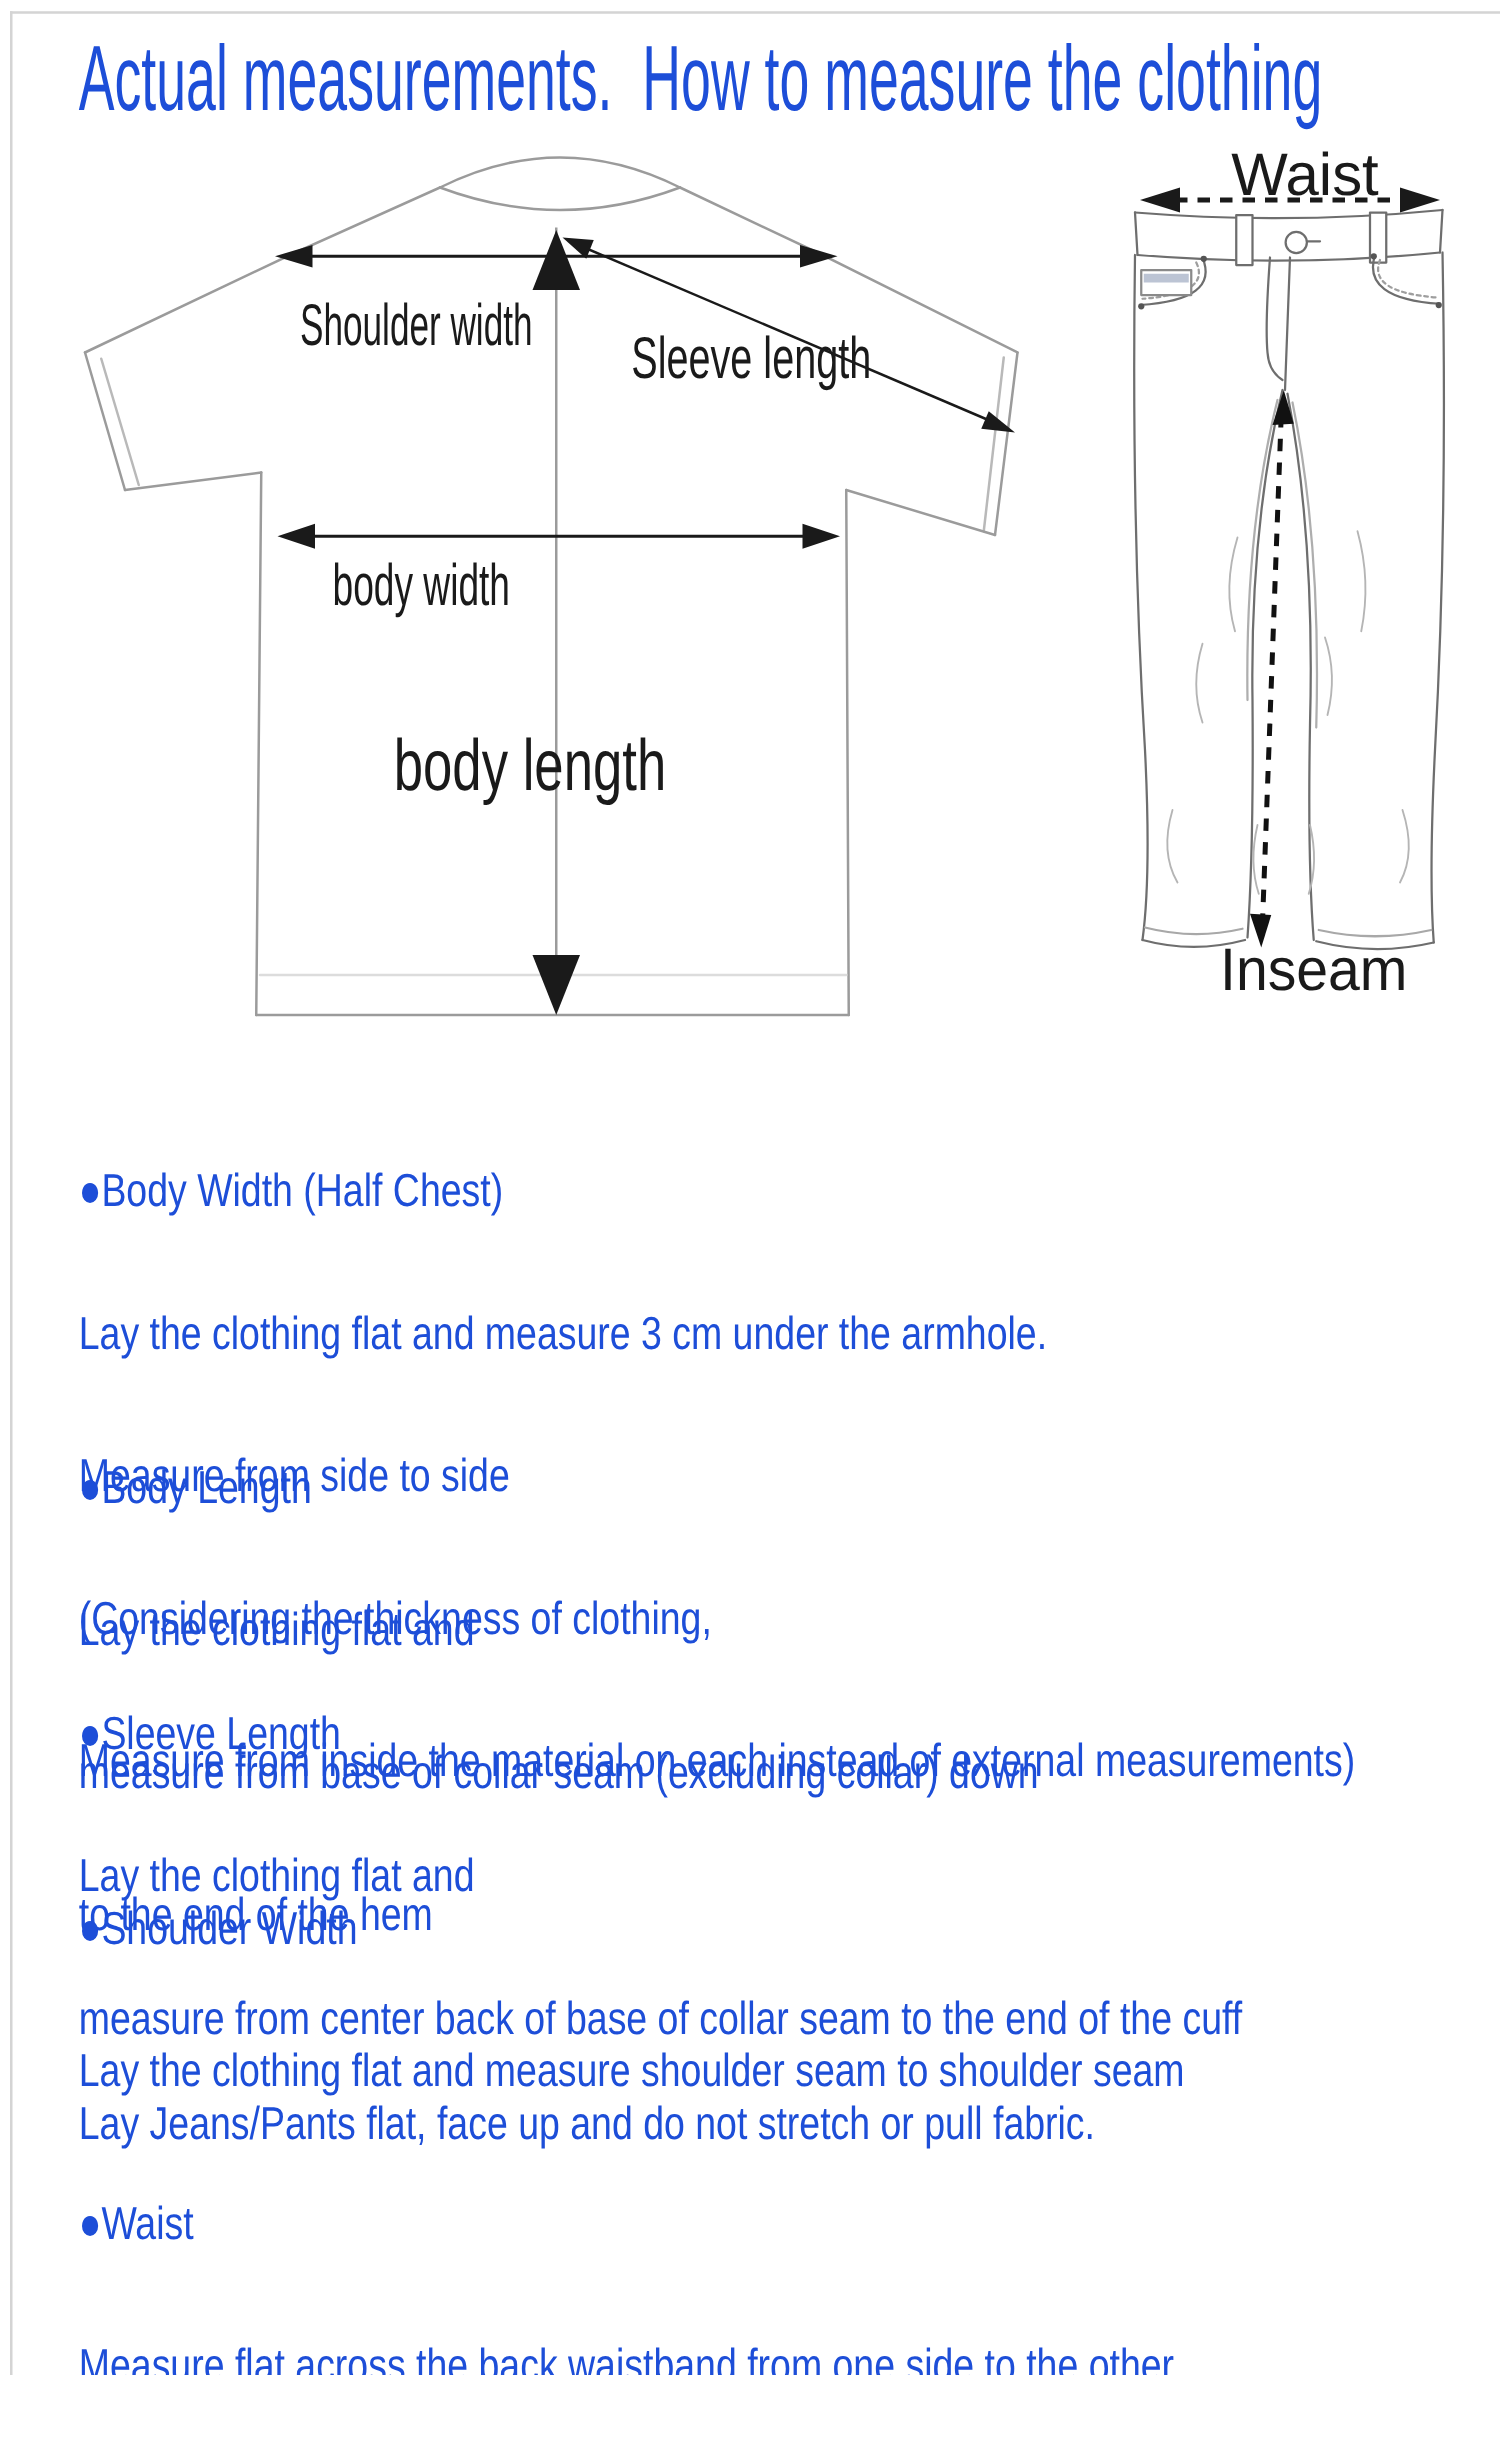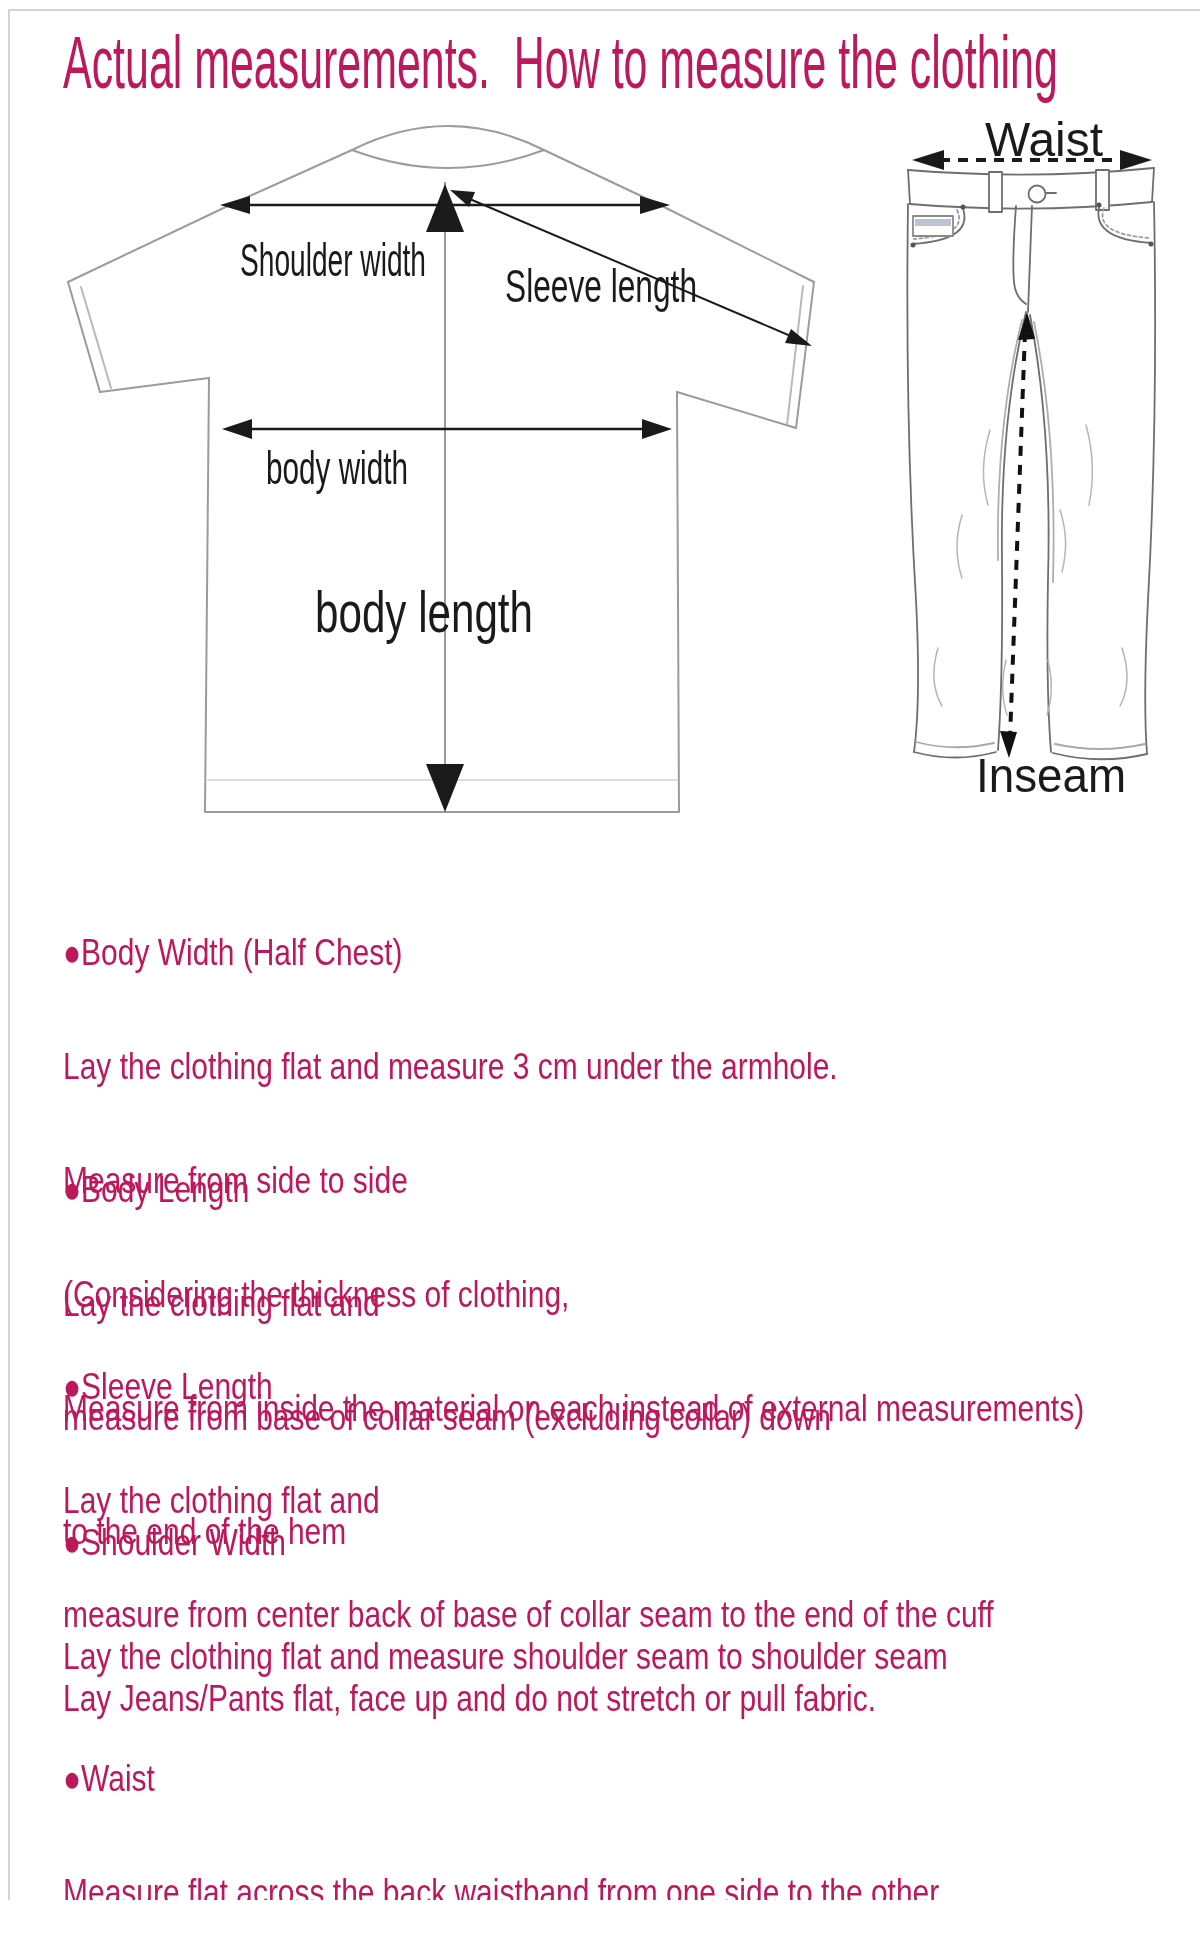--- a/index.html
+++ b/index.html
@@ -1,17 +1,17 @@
 <!DOCTYPE html>
 <html><head>
 <meta charset="utf-8">
 <style>
   html,body{margin:0;padding:0;background:#fff;}
   .page{position:relative;width:1200px;height:1900px;background:#fff;overflow:hidden;
-        font-family:"Liberation Sans",sans-serif;color:#be185d;}
+        font-family:"Liberation Sans",sans-serif;color:#1d4ed8;}
   .frame-top{position:absolute;left:8px;top:9px;width:1192px;height:2px;background:#d4d4d4;}
   .frame-left{position:absolute;left:8px;top:9px;width:2px;height:1947px;background:#d4d4d4;}
   .title{position:absolute;left:63px;top:20px;margin:0;font-size:74px;font-weight:400;
          white-space:pre;transform:scaleX(0.58);transform-origin:left top;letter-spacing:0;}
   .diagram{position:absolute;left:0;top:0;}
   .sect{position:absolute;left:63px;font-size:37px;line-height:38px;white-space:pre;
         transform:scaleX(0.81);transform-origin:left top;}
   .sect div{height:38px;}
   svg text{fill:#1a1a1a;}
 </style>

